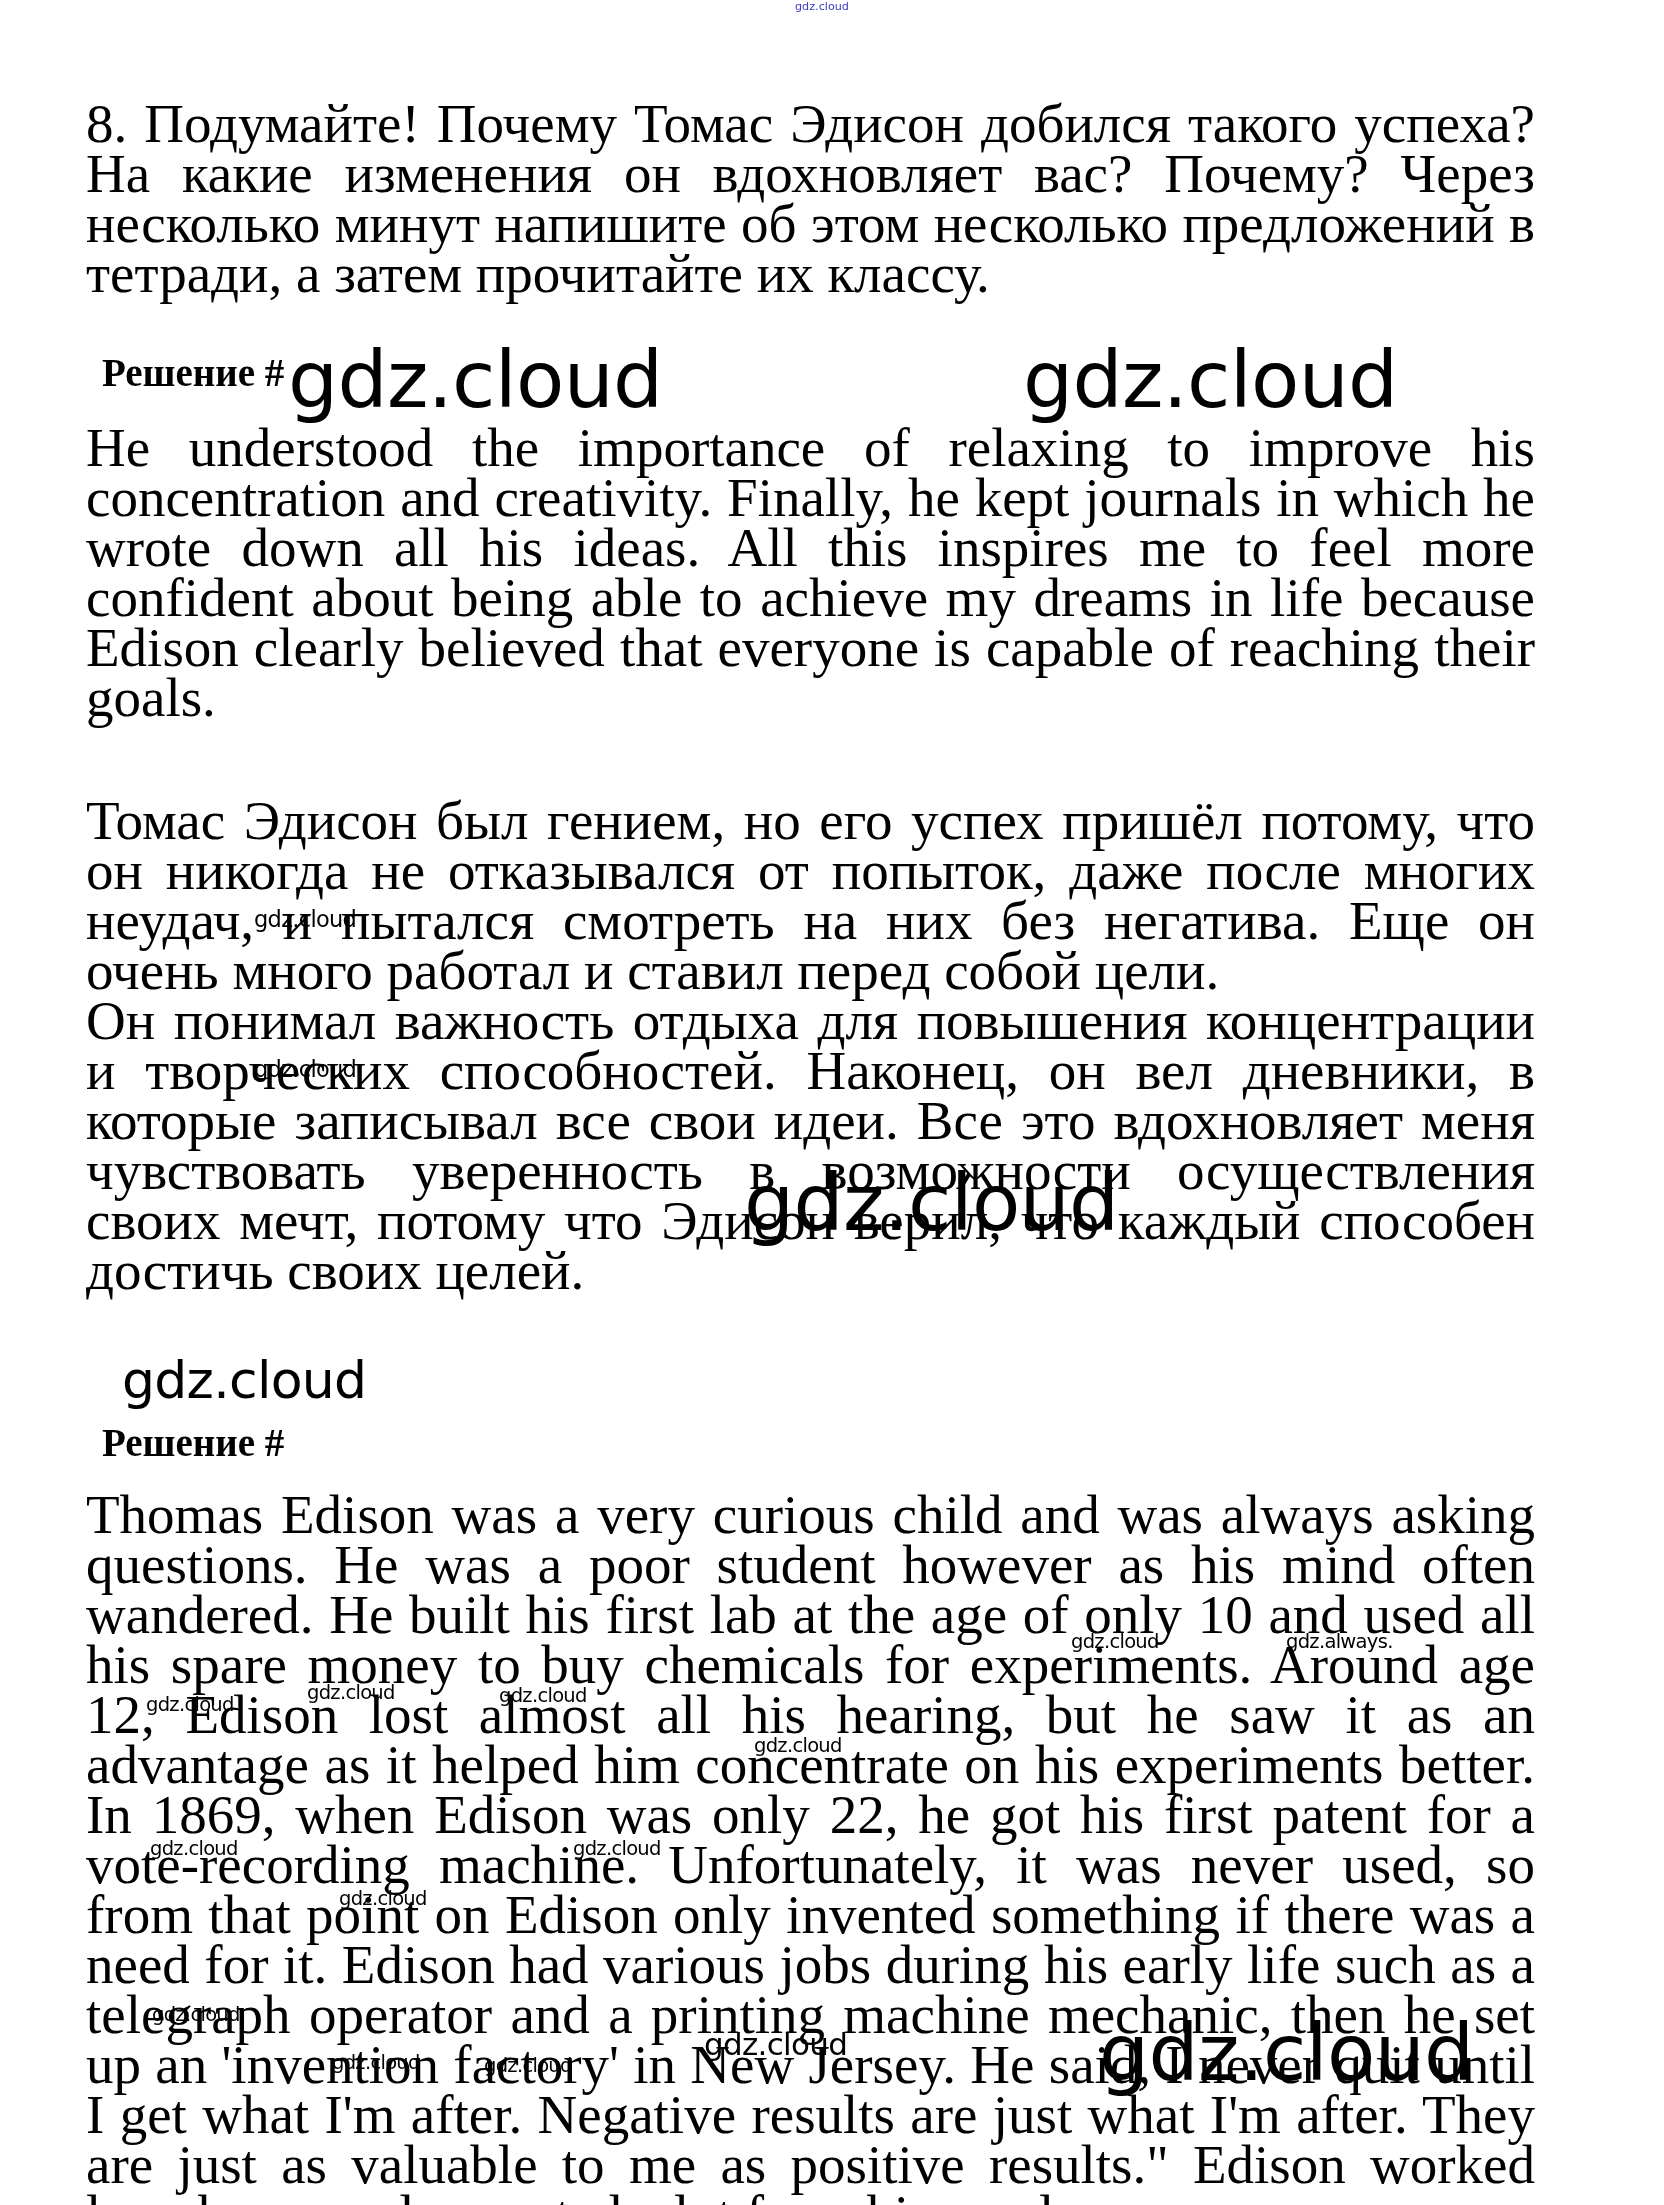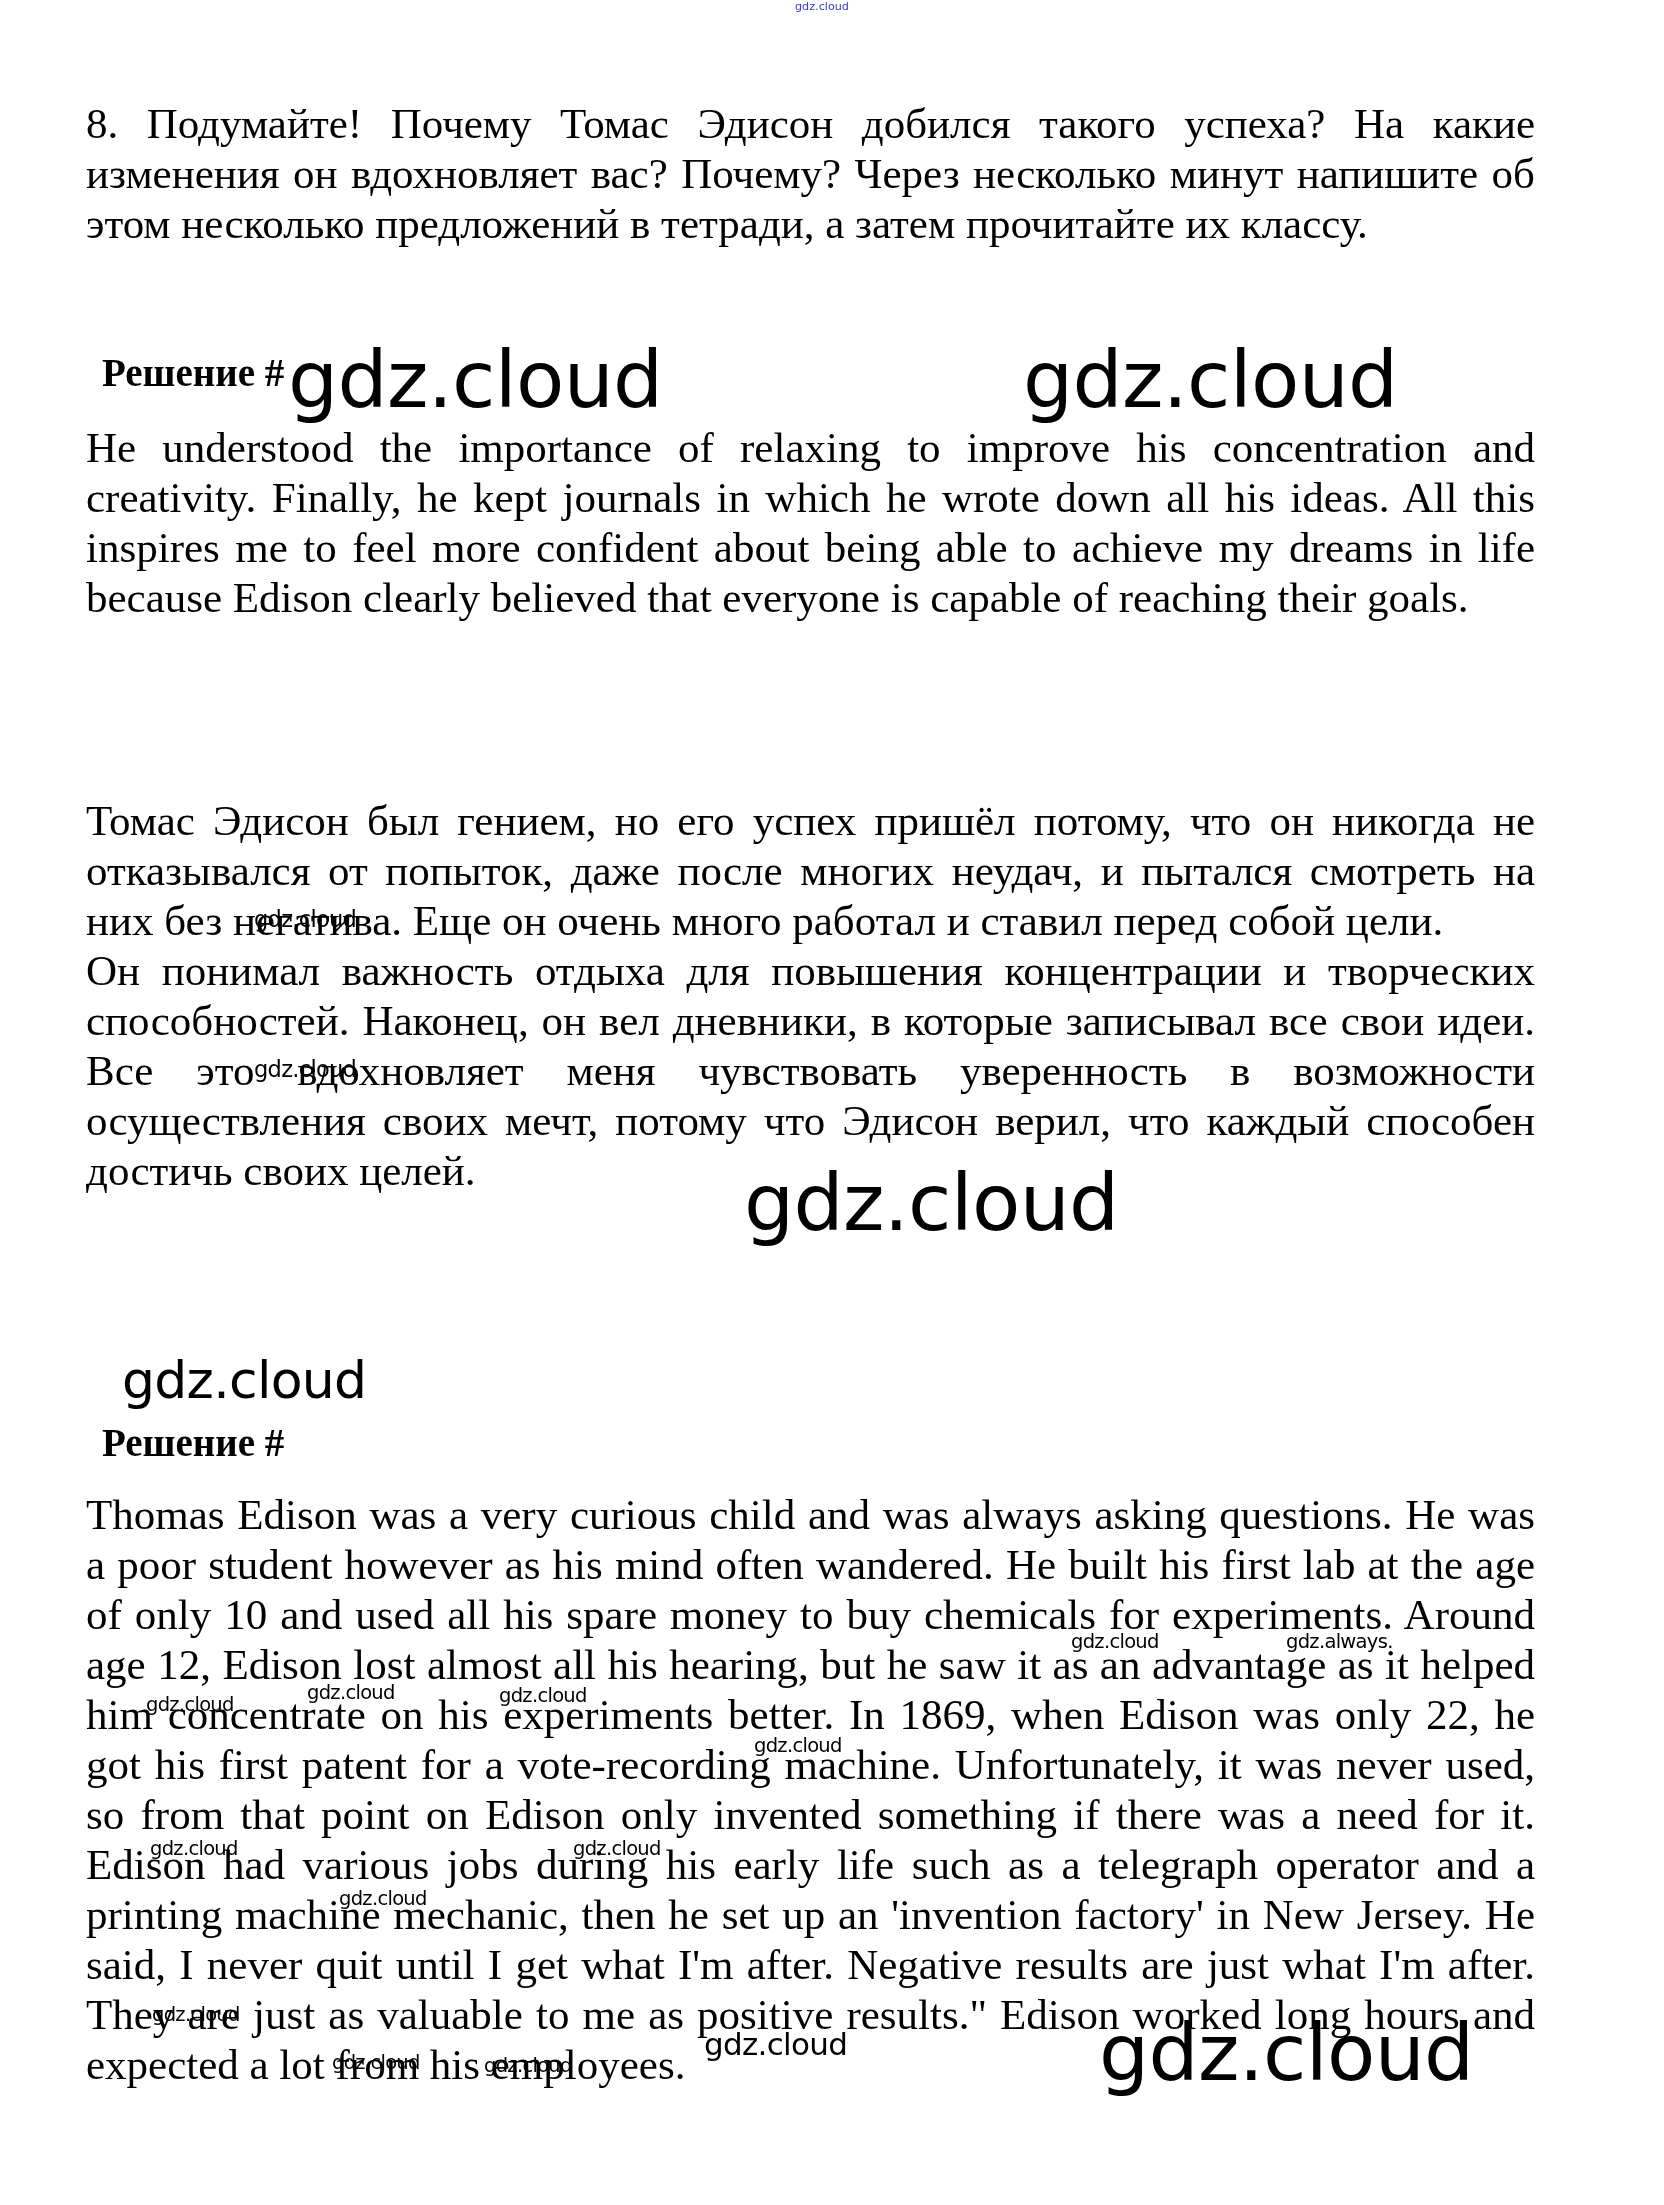--- a/index.html
+++ b/index.html
@@ -5,21 +5,21 @@
   html, body { margin: 0; padding: 0; background: #ffffff; }
   body { width: 1665px; height: 2205px; position: relative; overflow: hidden; }
   .page { position: absolute; left: 0; top: 0; width: 1665px; height: 2188px; background: #fff; }
   .top-mark {
     position: absolute; left: 795px; top: 0px;
     font-family: "DejaVu Sans", sans-serif; font-size: 11.2px; color: #3b3bc4;
     letter-spacing: 0px;
   }
   .text {
     position: absolute; left: 86px; width: 1449px;
-    font-family: "Liberation Serif", serif; font-size: 43px; color: #000;
+    font-family: "Liberation Serif", serif; font-size: 55px; color: #000;
     line-height: 50px; text-align: justify; text-align-last: left;
   }
   .text p { margin: 0; }
   .q8 { top: 99px; }
   .sol-heading {
     position: absolute; left: 102px;
     font-family: "Liberation Serif", serif; font-weight: bold; font-size: 39px; color: #000; margin-top: 12px;
   }
   .sol1 { top: 338px; }
   .sol2 { top: 1408px; }

